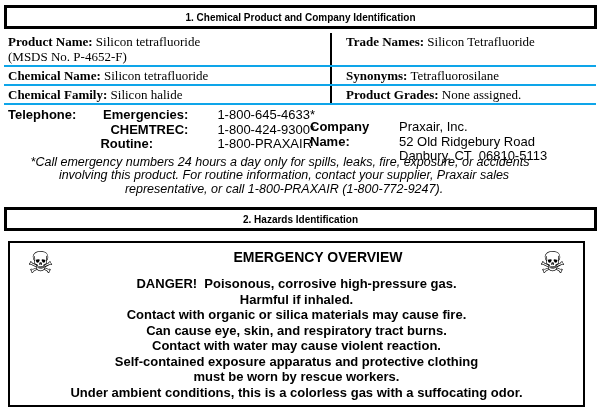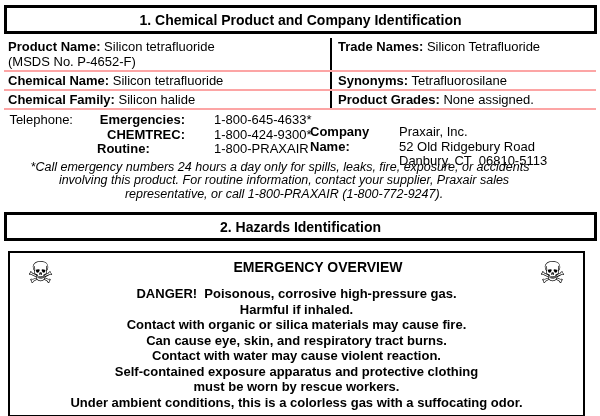--- a/index.html
+++ b/index.html
@@ -9,35 +9,35 @@
     background: #ffffff;
     font-family: "Liberation Sans", "DejaVu Sans", sans-serif;
     color: #000;
     overflow: hidden;
   }
   .section-header {
     margin: 5px 3px 0 4px;
     border: 3px solid #000;
     text-align: center;
     font-weight: bold;
-    font-size: 14px;
+    font-size: 10px;
     padding: 4px 0 3px 0;
   }
   .section-header.s2 { margin-top: 11px; }
 
   .info-table { margin: 4px 4px 0 4px; }
-  .irow { display: flex; border-bottom: 2px solid #fca5a5; }
+  .irow { display: flex; border-bottom: 2px solid #0ea5e9; font-family: Liberation Serif, serif; }
   .cell { font-size: 13px; line-height: 15px; padding: 1px 0 1px 4px; }
   .cell.left { flex: 0 0 322px; }
-  .cell.right { flex: 1; border-left: 2px solid #000; padding-left: 6px; }
+  .cell.right { flex: 1; border-left: 2px solid #000; padding-left: 14px; }
   b { font-weight: bold; }
 
   .phone-block { position: relative; margin: 3px 4px 0 8px; font-size: 13px; line-height: 14.5px; }
   .tel-flex { display: flex; }
-  .tel-label { flex: 0 0 65px; font-weight: normal; text-align: right; }
+  .tel-label { flex: 0 0 65px; font-weight: bold; text-align: right; }
   .tel-rows { flex: 0 0 auto; }
   .tel-row { display: flex; gap: 16px; }
   .tel-name { display: inline-block; width: 112px; text-align: right; font-weight: bold; white-space: pre; }
   .tel-row.routine .tel-name { text-align: left; padding-left: 24px; width: 88px; }
   .tel-val { margin-left: 13px; white-space: pre; }
   .company-block { position: absolute; left: 302px; top: 12px; display: flex; }
   .co-label { flex: 0 0 89px; font-weight: bold; }
   .co-lines div { white-space: pre-wrap; }
 
   .footnote {

